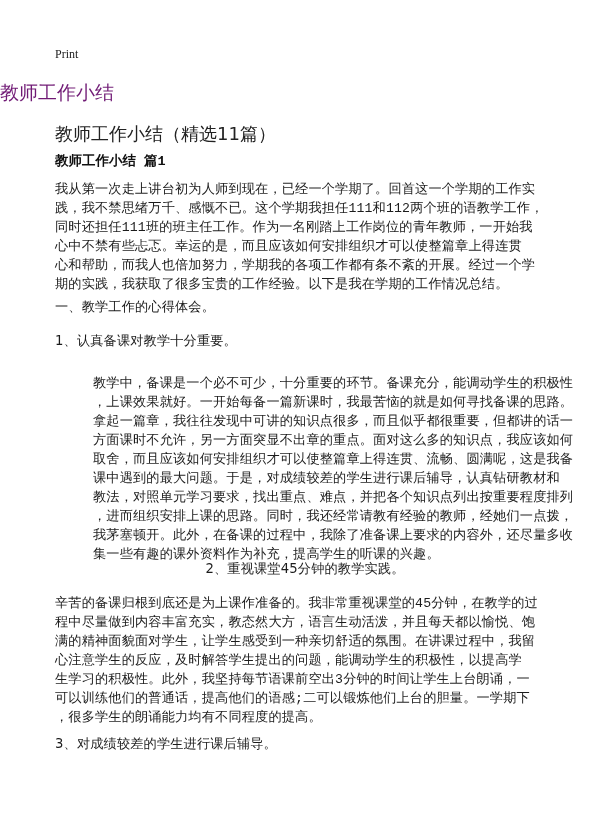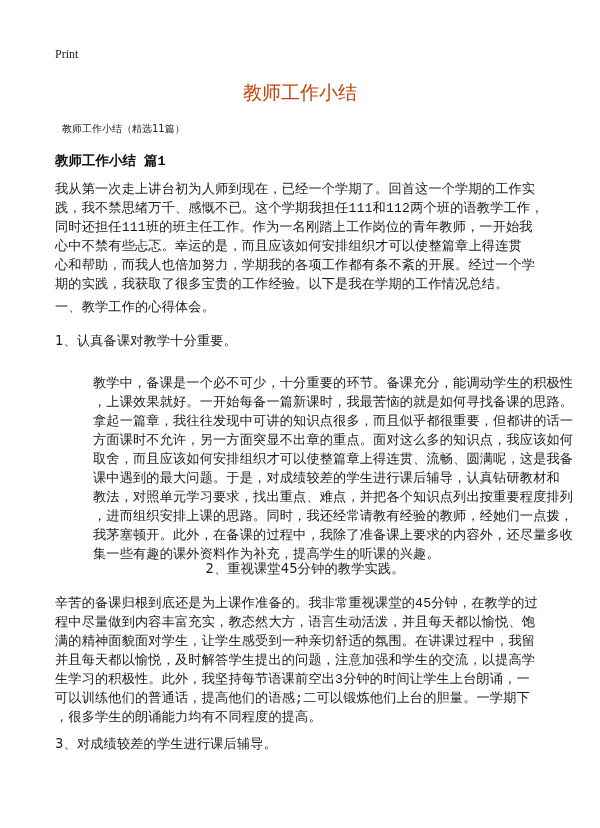--- a/index.html
+++ b/index.html
@@ -8,25 +8,25 @@
       font-family: "DejaVu Sans", sans-serif;
       color: #1a1a1a;
       position: relative;
     }
     .print-label {
       position: absolute; left: 55px; top: 47px;
       font-family: "Liberation Serif", serif; font-size: 12px; color: #222;
     }
     .doc-title {
       position: absolute; left: 0; width: 600px; top: 80px;
-      text-align: center; font-size: 19px; color: #c2410c; font-family: Liberation Serif, serif;
+      text-align: left; font-size: 19px; color: #701a75; font-family: Liberation Serif, serif;
     }
     .subtitle {
-      position: absolute; left: 62px; top: 122px;
-      font-size: 10px; color: #222;
+      position: absolute; left: 55px; top: 122px;
+      font-size: 18px; color: #222;
     }
     .section-heading {
       position: absolute; left: 55px; top: 152px;
       font-size: 13.5px; font-weight: bold; color: #111; font-family: Liberation Mono, monospace;
     }
     .body-block {
       position: absolute; left: 55px; width: 500px;
       font-size: 13.2px; line-height: 19px; color: #1c1c1c;
       letter-spacing: 0.15px;
     }
@@ -65,20 +65,20 @@
     <span class="line">我茅塞顿开。此外，在备课的过程中，我除了准备课上要求的内容外，还尽量多收</span>
     <span class="line">集一些有趣的课外资料作为补充，提高学生的听课的兴趣。</span>
   </div>
 
   <div class="body-block" style="top:559px;text-align:center;">2、重视课堂45分钟的教学实践。</div>
 
   <div class="body-block" style="top:594px;">
     <span class="line">辛苦的备课归根到底还是为上课作准备的。我非常重视课堂的45分钟，在教学的过</span>
     <span class="line">程中尽量做到内容丰富充实，教态然大方，语言生动活泼，并且每天都以愉悦、饱</span>
     <span class="line">满的精神面貌面对学生，让学生感受到一种亲切舒适的氛围。在讲课过程中，我留</span>
-    <span class="line">并且每天都以愉悦，及时解答学生提出的问题，注意加强和学生的交流，以提高学</span>
+    <span class="line">心注意学生的反应，及时解答学生提出的问题，能调动学生的积极性，以提高学</span>
     <span class="line">生学习的积极性。此外，我坚持每节语课前空出3分钟的时间让学生上台朗诵，一</span>
     <span class="line">可以训练他们的普通话，提高他们的语感;二可以锻炼他们上台的胆量。一学期下</span>
     <span class="line">，很多学生的朗诵能力均有不同程度的提高。</span>
   </div>
 
   <div class="body-block" style="top:734px;">3、对成绩较差的学生进行课后辅导。</div>
 </div>
 
 </body></html>

